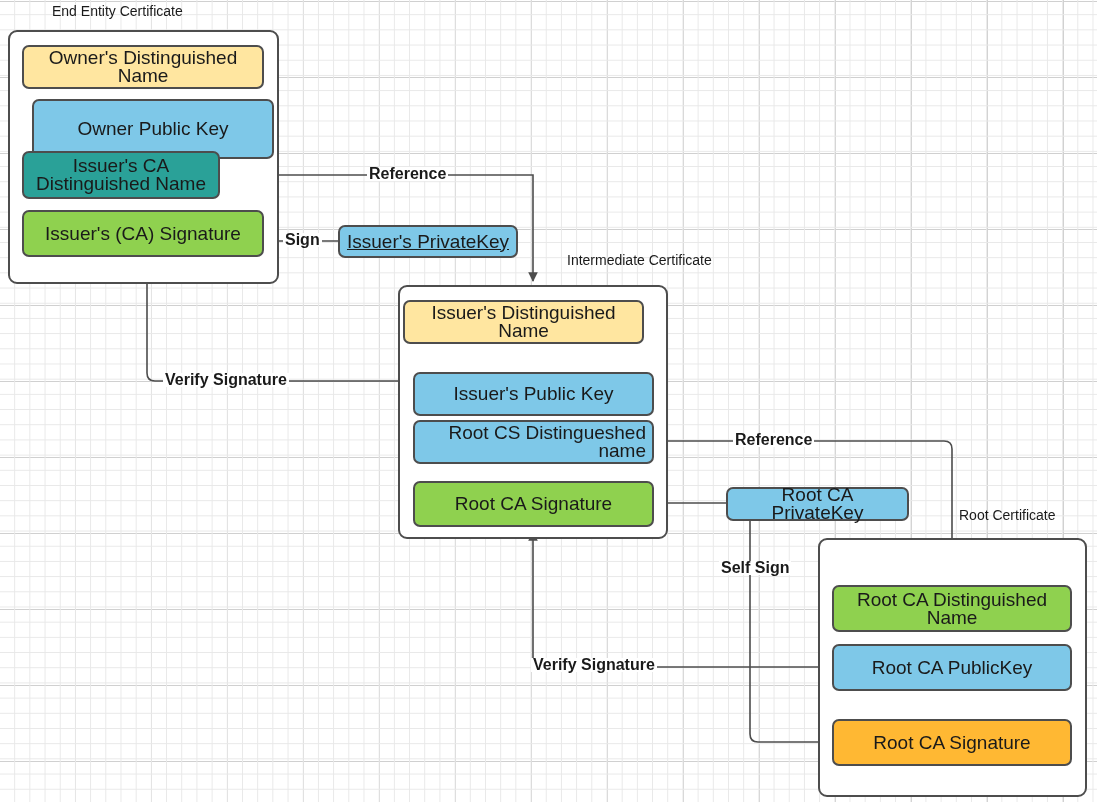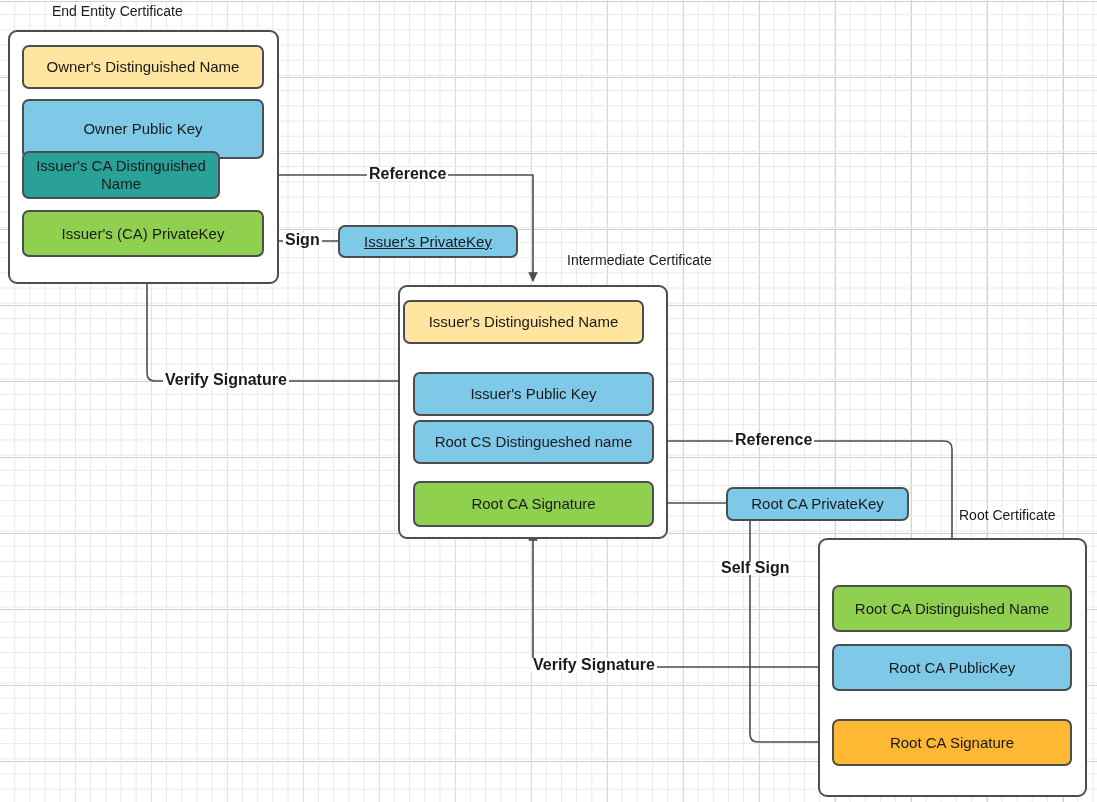--- a/index.html
+++ b/index.html
@@ -44,21 +44,21 @@
   .node {
     position: absolute;
     box-sizing: border-box;
     border: 2px solid #4d4d4d;
     border-radius: 7px;
     display: flex;
     align-items: center;
     justify-content: center;
     text-align: center;
     color: #1a1a1a;
-    font-size: 15px;
+    font-size: 19px;
     line-height: 18px;
     padding: 2px 6px;
     font-family: "Liberation Sans", sans-serif;
   }
   .caption {
     position: absolute;
     color: #1a1a1a;
     font-size: 14px;
     font-family: "Liberation Sans", sans-serif;
     white-space: nowrap;
@@ -105,35 +105,35 @@
   </svg>
 
   <div class="caption" style="left:52px; top:3px;">End Entity Certificate</div>
   <div class="caption" style="left:567px; top:252px;">Intermediate Certificate</div>
   <div class="caption" style="left:959px; top:507px;">Root Certificate</div>
 
   <div class="container-box" style="left:8px; top:30px; width:271px; height:254px;"></div>
 
   <div class="node" style="left:22px; top:45px; width:242px; height:44px; background:#ffe6a0;">Owner's Distinguished Name</div>
 
-  <div class="node" style="left:22px; top:99px; width:242px; height:60px; background:#7ec8e8;border-radius:7px;">Owner Public  Key</div>
+  <div class="node" style="left:32px; top:99px; width:242px; height:60px; background:#7ec8e8;border-radius:7px;">Owner Public  Key</div>
 
   <div class="node" style="left:22px; top:151px; width:198px; height:48px; background:#2aa198;">Issuer's CA Distinguished Name</div>
 
-  <div class="node" style="left:22px; top:210px; width:242px; height:47px; background:#8fd14f;">Issuer's (CA) PrivateKey</div>
+  <div class="node" style="left:22px; top:210px; width:242px; height:47px; background:#8fd14f;">Issuer's (CA) Signature</div>
 
   <div class="node" style="left:338px; top:225px; width:180px; height:33px; background:#7ec8e8;text-decoration:underline;">Issuer's PrivateKey</div>
 
   <div class="container-box" style="left:398px; top:285px; width:270px; height:254px;"></div>
 
   <div class="node" style="left:403px; top:300px; width:241px; height:44px; background:#ffe6a0;">Issuer's Distinguished Name</div>
 
   <div class="node" style="left:413px; top:372px; width:241px; height:44px; background:#7ec8e8;">Issuer's Public  Key</div>
 
-  <div class="node" style="left:413px; top:420px; width:241px; height:44px; background:#7ec8e8;">Root CS Distingueshed name</div>
+  <div class="node" style="left:413px; top:420px; width:241px; height:44px; background:#7ec8e8;text-align:right;">Root CS Distingueshed name</div>
 
   <div class="node" style="left:413px; top:481px; width:241px; height:46px; background:#8fd14f;">Root CA Signature</div>
 
   <div class="node" style="left:726px; top:487px; width:183px; height:34px; background:#7ec8e8;">Root CA PrivateKey</div>
 
   <div class="container-box" style="left:818px; top:538px; width:269px; height:259px;"></div>
 
   <div class="node" style="left:832px; top:585px; width:240px; height:47px; background:#8fd14f;">Root CA Distinguished Name</div>
 
   <div class="node" style="left:832px; top:644px; width:240px; height:47px; background:#7ec8e8;">Root CA PublicKey</div>

